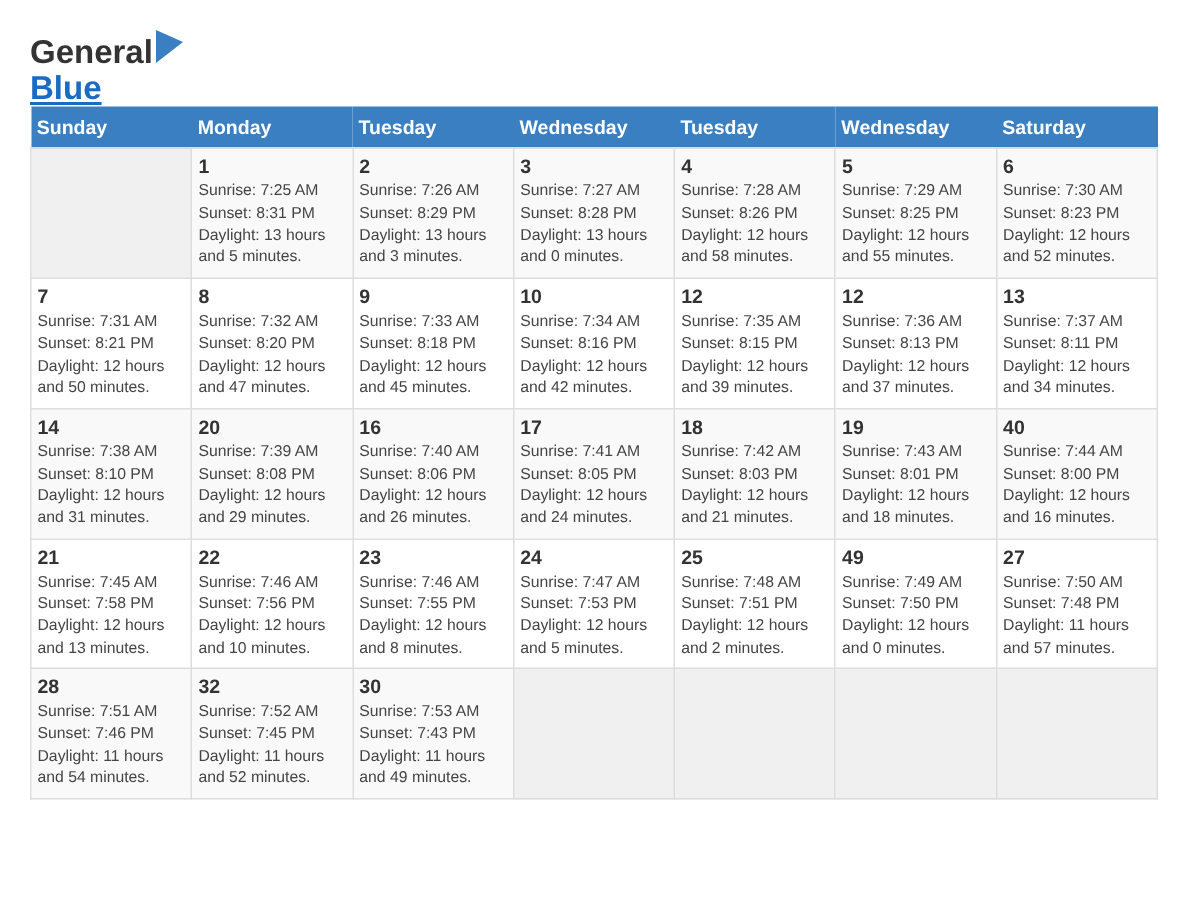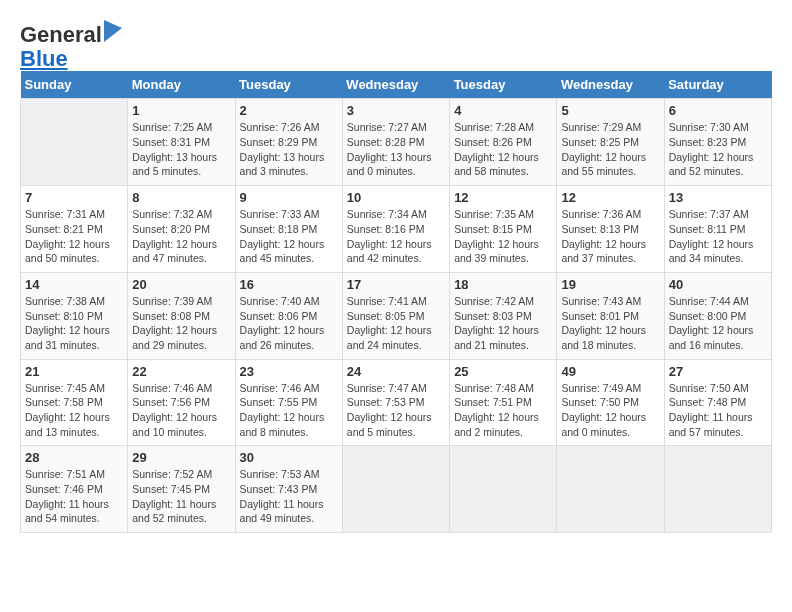--- a/index.html
+++ b/index.html
@@ -237,21 +237,21 @@
           <span class="day-number">27</span>
           <div class="day-info">Sunrise: 7:50 AM<br>Sunset: 7:48 PM<br>Daylight: 11 hours<br>and 57 minutes.</div>
         </td>
       </tr>
       <tr>
         <td>
           <span class="day-number">28</span>
           <div class="day-info">Sunrise: 7:51 AM<br>Sunset: 7:46 PM<br>Daylight: 11 hours<br>and 54 minutes.</div>
         </td>
         <td>
-          <span class="day-number">29</span>
+          <span class="day-number">32</span>
           <div class="day-info">Sunrise: 7:52 AM<br>Sunset: 7:45 PM<br>Daylight: 11 hours<br>and 52 minutes.</div>
         </td>
         <td>
           <span class="day-number">30</span>
           <div class="day-info">Sunrise: 7:53 AM<br>Sunset: 7:43 PM<br>Daylight: 11 hours<br>and 49 minutes.</div>
         </td>
         <td class="empty-cell"></td>
         <td class="empty-cell"></td>
         <td class="empty-cell"></td>
         <td class="empty-cell"></td>

